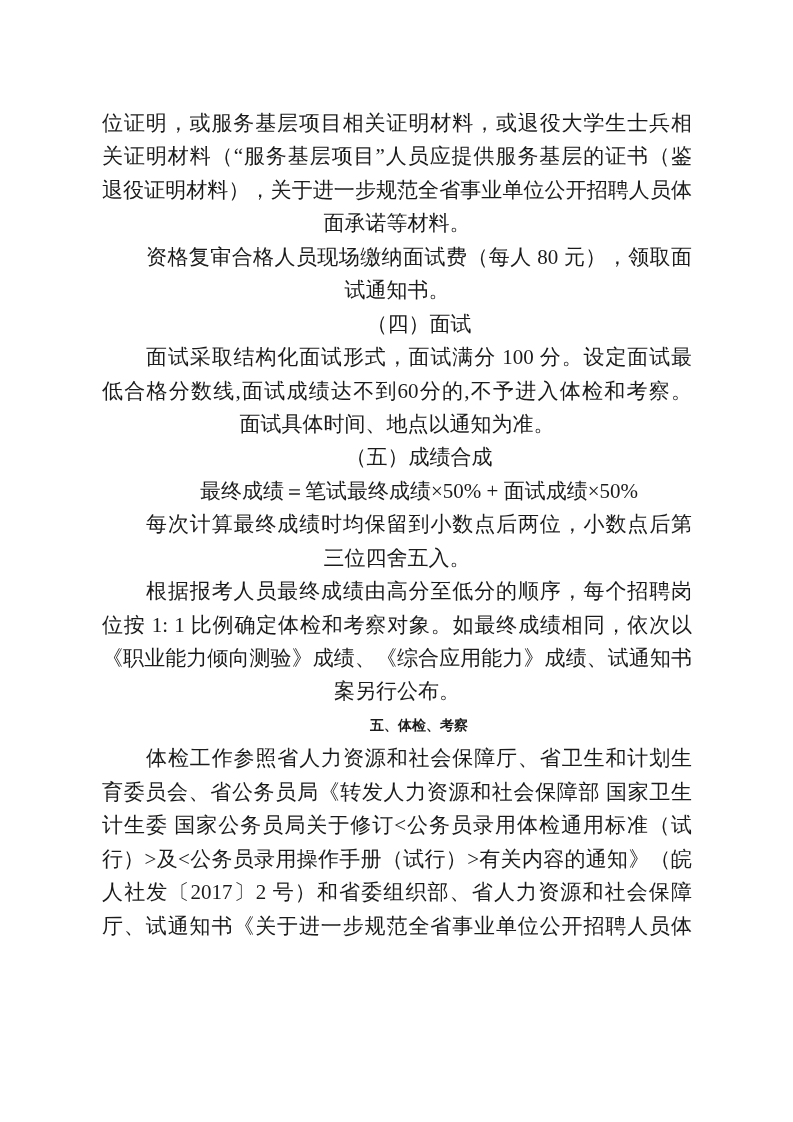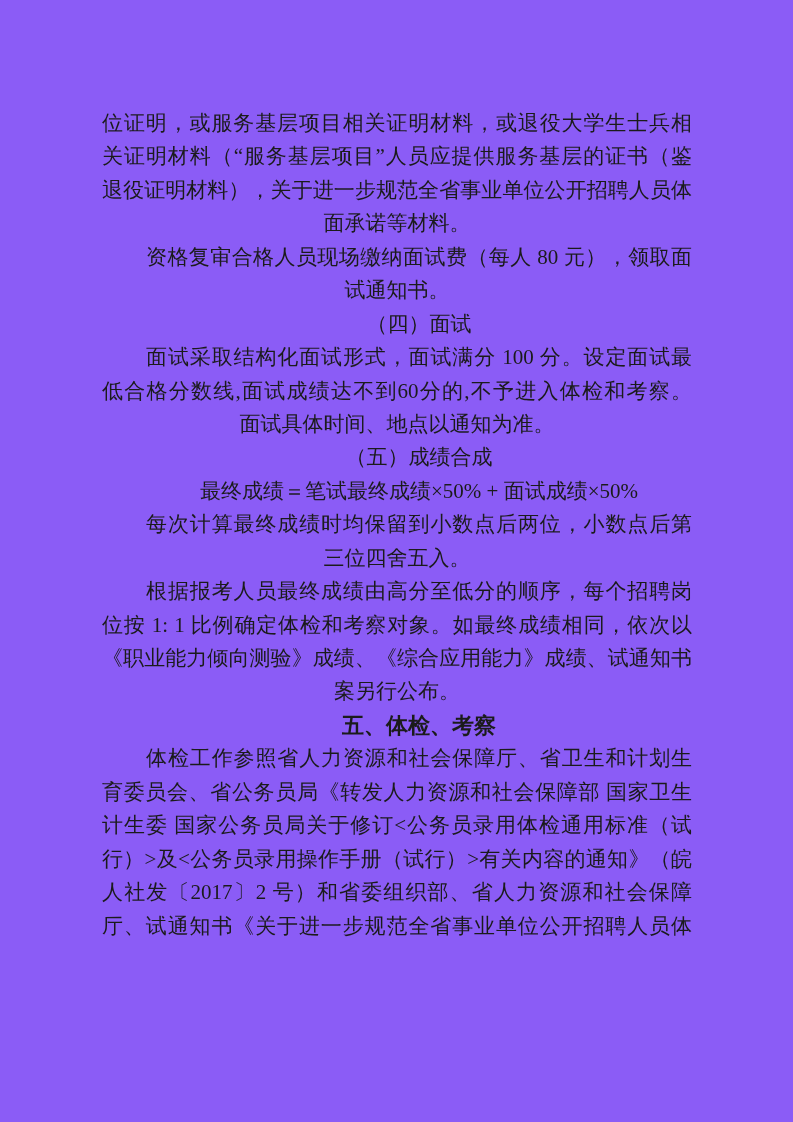--- a/index.html
+++ b/index.html
@@ -5,21 +5,21 @@
   html, body {
     margin: 0;
     padding: 0;
     background: #e8e8e8;
   }
   .page {
     position: relative;
     width: 793px;
     height: 1122px;
     margin: 0 auto;
-    background: #8b5cf6;
+    background: #ffffff;
     overflow: hidden;
     font-family: "Liberation Serif", "DejaVu Serif", serif;
   }
   .text-block {
     position: absolute;
     left: 102px;
     top: 107px;
     width: 590px;
   }
   .line {
@@ -37,21 +37,21 @@
     white-space: normal;
     text-align: justify;
     text-align-last: justify;
   }
   .line.indent {
     padding-left: 44px;
   }
   .line.heading {
     font-weight: bold;
     font-family: "Liberation Sans", "DejaVu Sans", sans-serif;
-    font-size: 22px;
+    font-size: 14px;
   }
 </style>
 </head>
 <body>
 
 <div class="page">
   <div class="text-block" style="color: rgb(27, 27, 27);">
       <div class="line justify">位证明，或服务基层项目相关证明材料，或退役大学生士兵相</div>
       <div class="line justify">关证明材料（“服务基层项目”人员应提供服务基层的证书（鉴</div>
       <div class="line justify">退役证明材料），关于进一步规范全省事业单位公开招聘人员体</div>

